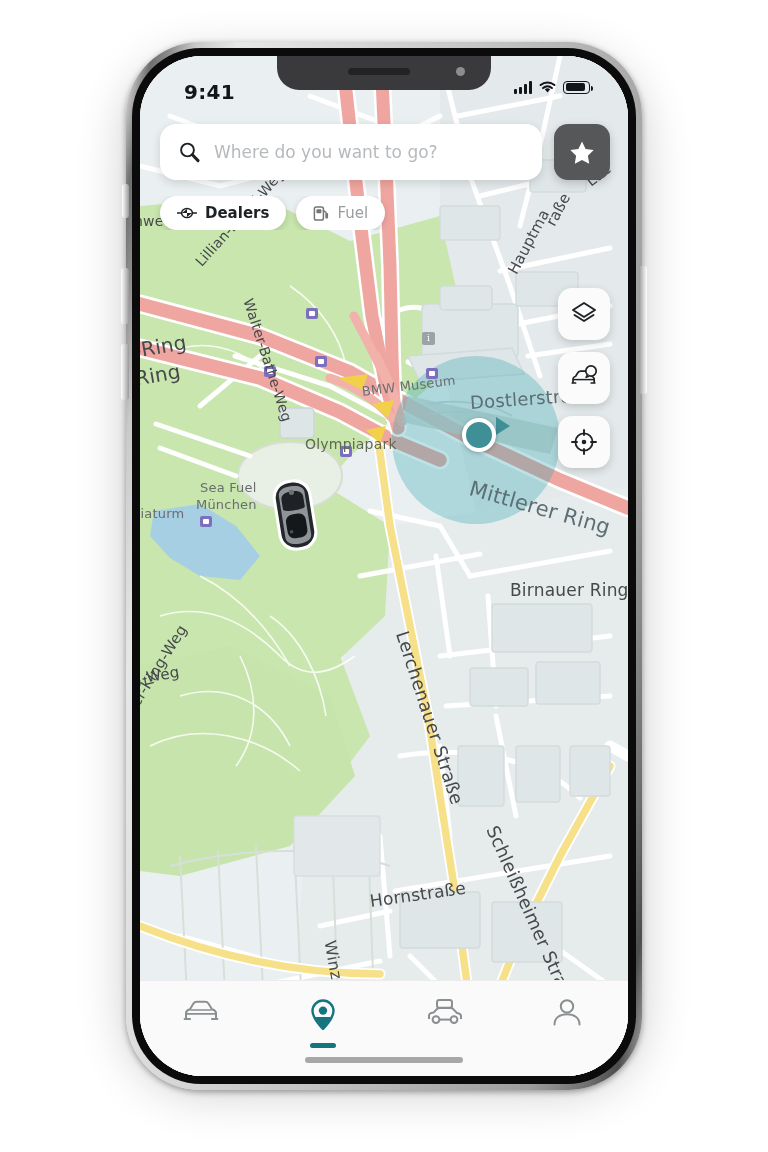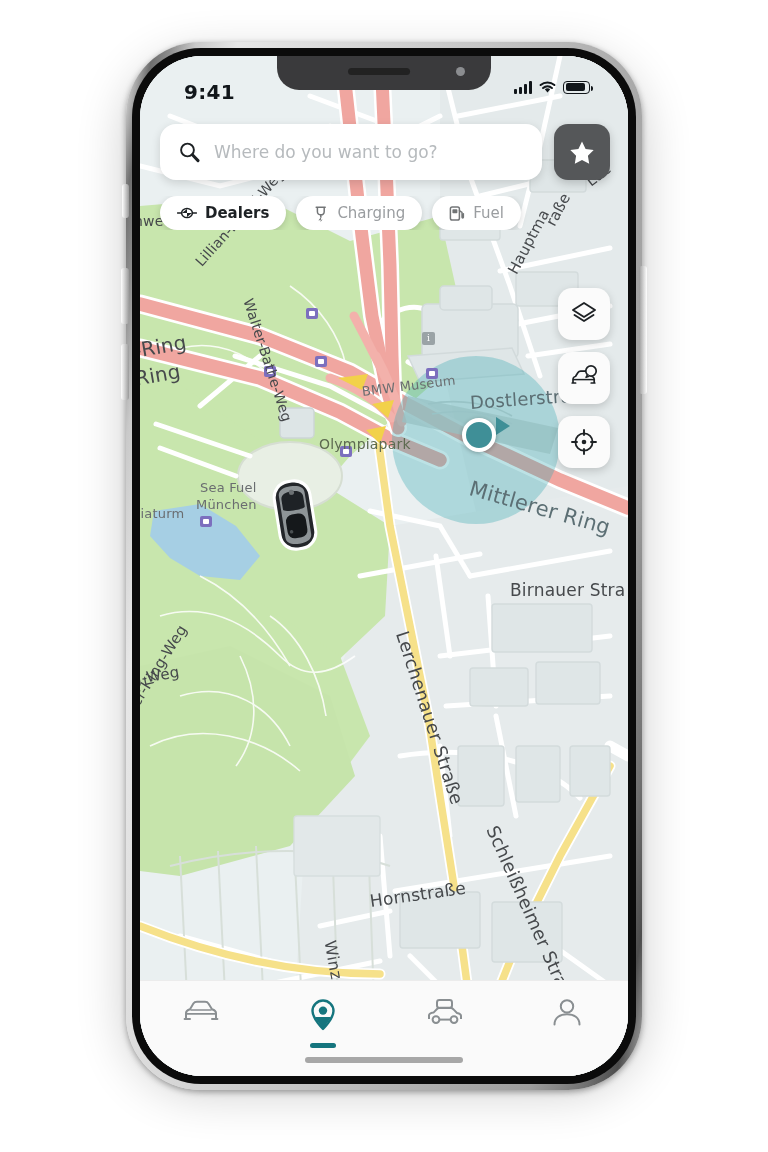--- a/index.html
+++ b/index.html
@@ -520,31 +520,31 @@
         <circle cx="21" cy="14" r="2.6" fill="#6c7174"></circle>
         <circle cx="15" cy="53" r="1.8" fill="#4a4f52"></circle>
       </svg>
 
       <div id="map-labels">
           <div class="maplabel lbl-road" style="left: 58px; top: 200px; font-size: 14px; transform: rotate(-48deg); transform-origin: left center;">Lillian-Board-Weg</div>
           <div class="maplabel lbl-road" style="left: 108px; top: 235px; font-size: 14px; transform: rotate(72deg); transform-origin: left center;">Walter-Bathe-Weg</div>
           <div class="maplabel lbl-road" style="left: -6px; top: 283px; font-size: 20px; transform: rotate(-10deg); transform-origin: left center;">-Ring</div>
           <div class="maplabel lbl-road" style="left: -12px; top: 312px; font-size: 20px; transform: rotate(-10deg); transform-origin: left center;">-Ring</div>
           <div class="maplabel lbl-road" style="left: -6px; top: 157px; font-size: 14px; transform: rotate(0deg); transform-origin: left center;">nwe</div>
-          <div class="maplabel lbl-park" style="left: 179px; top: 380px; font-size: 14px; transform: rotate(0deg); transform-origin: left center;">Olympiapark</div>
+          <div class="maplabel lbl-park" style="left: 165px; top: 380px; font-size: 14px; transform: rotate(0deg); transform-origin: left center;">Olympiapark</div>
           <div class="maplabel lbl-poi" style="left: 222px; top: 328px; font-size: 13px; transform: rotate(-7deg); transform-origin: left center;">BMW Museum</div>
           <div class="maplabel lbl-big" style="left: 330px; top: 336px; font-size: 18px; transform: rotate(-4deg); transform-origin: left center;">Dostlerstraße</div>
           <div class="maplabel lbl-big" style="left: 330px; top: 420px; font-size: 21px; transform: rotate(16deg); transform-origin: left center;">Mittlerer Ring</div>
           <div class="maplabel lbl-road" style="left: 372px; top: 208px; font-size: 15px; transform: rotate(-62deg); transform-origin: left center;">Hauptma</div>
           <div class="maplabel lbl-road" style="left: 410px; top: 160px; font-size: 15px; transform: rotate(-62deg); transform-origin: left center;">raße</div>
           <div class="maplabel lbl-road" style="left: 448px; top: 118px; font-size: 15px; transform: rotate(-38deg); transform-origin: left center;">Lac</div>
           <div class="maplabel lbl-poi" style="left: 60px; top: 424px; font-size: 13px; transform: rotate(0deg); transform-origin: left center;">Sea Fuel</div>
           <div class="maplabel lbl-poi" style="left: 56px; top: 441px; font-size: 13px; transform: rotate(0deg); transform-origin: left center;">München</div>
           <div class="maplabel lbl-poi" style="left: -8px; top: 450px; font-size: 13px; transform: rotate(0deg); transform-origin: left center;">piaturm</div>
-          <div class="maplabel lbl-road" style="left: 370px; top: 524px; font-size: 17px; transform: rotate(0deg); transform-origin: left center;">Birnauer  Stra</div>
+          <div class="maplabel lbl-road" style="left: 370px; top: 524px; font-size: 17px; transform: rotate(0deg); transform-origin: left center;">Birnauer  Ring</div>
           <div class="maplabel lbl-road" style="left: 262px; top: 565px; font-size: 18px; transform: rotate(72deg); transform-origin: left center;">Lerchenauer Straße</div>
           <div class="maplabel lbl-road" style="left: 352px; top: 760px; font-size: 18px; transform: rotate(66deg); transform-origin: left center;">Schleißheimer Straße</div>
           <div class="maplabel lbl-road" style="left: 230px; top: 835px; font-size: 17px; transform: rotate(-8deg); transform-origin: left center;">Hornstraße</div>
           <div class="maplabel lbl-road" style="left: 190px; top: 875px; font-size: 16px; transform: rotate(80deg); transform-origin: left center;">Winze</div>
           <div class="maplabel lbl-road" style="left: -8px; top: 615px; font-size: 15px; transform: rotate(-10deg); transform-origin: left center;">g-Weg</div>
           <div class="maplabel lbl-road" style="left: -6px; top: 640px; font-size: 15px; transform: rotate(-58deg); transform-origin: left center;">er-King-Weg</div>
         </div>
     </div>
 
     <div class="statusbar">
@@ -596,31 +596,20 @@
               <path d="M5,7 L10,7 L10,3" fill="#1d2124"></path>
               <path d="M10,7 L15,7 L10,11" fill="#1d2124"></path>
               <path d="M0.5,7 L4.6,7 M15.4,7 L19.5,7" stroke="#1d2124" stroke-width="1.5" stroke-linecap="round"></path>
             </svg>
           </span>
           <span>Dealers</span>
         </div>
         <div class="chip">
           <span style="display: flex; opacity: 0.62;">
             <svg width="16" height="17" viewBox="0 0 16 17">
-              <path d="M3.2,2.2 L12.2,2.2" stroke="#1d2124" stroke-width="1.5" stroke-linecap="round"></path>
-              <path d="M4.4,2.6 L4.4,6.4 C4.4,8.5 5.8,9.8 7.8,9.8 C9.8,9.8 11.2,8.5 11.2,6.4 L11.2,2.6" fill="none" stroke="#1d2124" stroke-width="1.5"></path>
-              <path d="M7.8,9.8 L7.8,12.4" stroke="#1d2124" stroke-width="1.5"></path>
-              <path d="M8.4,11.4 L5.4,15.6 L9.6,14.4 L7.4,17" fill="#1d2124"></path>
-            </svg>
-          </span>
-          <span>Charging</span>
-        </div>
-        <div class="chip">
-          <span style="display: flex; opacity: 0.62;">
-            <svg width="16" height="17" viewBox="0 0 16 17">
               <rect x="1.4" y="2" width="9" height="13" rx="1.8" fill="none" stroke="#1d2124" stroke-width="1.5"></rect>
               <rect x="3.4" y="4.2" width="5" height="4" rx="0.8" fill="#1d2124"></rect>
               <path d="M10.4,5.6 L13,7.4 L13,12.2 C13,13.2 14.4,13.2 14.4,12.2 L14.4,8.6" fill="none" stroke="#1d2124" stroke-width="1.4" stroke-linecap="round"></path>
             </svg>
           </span>
           <span>Fuel</span>
         </div>
       </div>
 
     <div class="mapctl">

